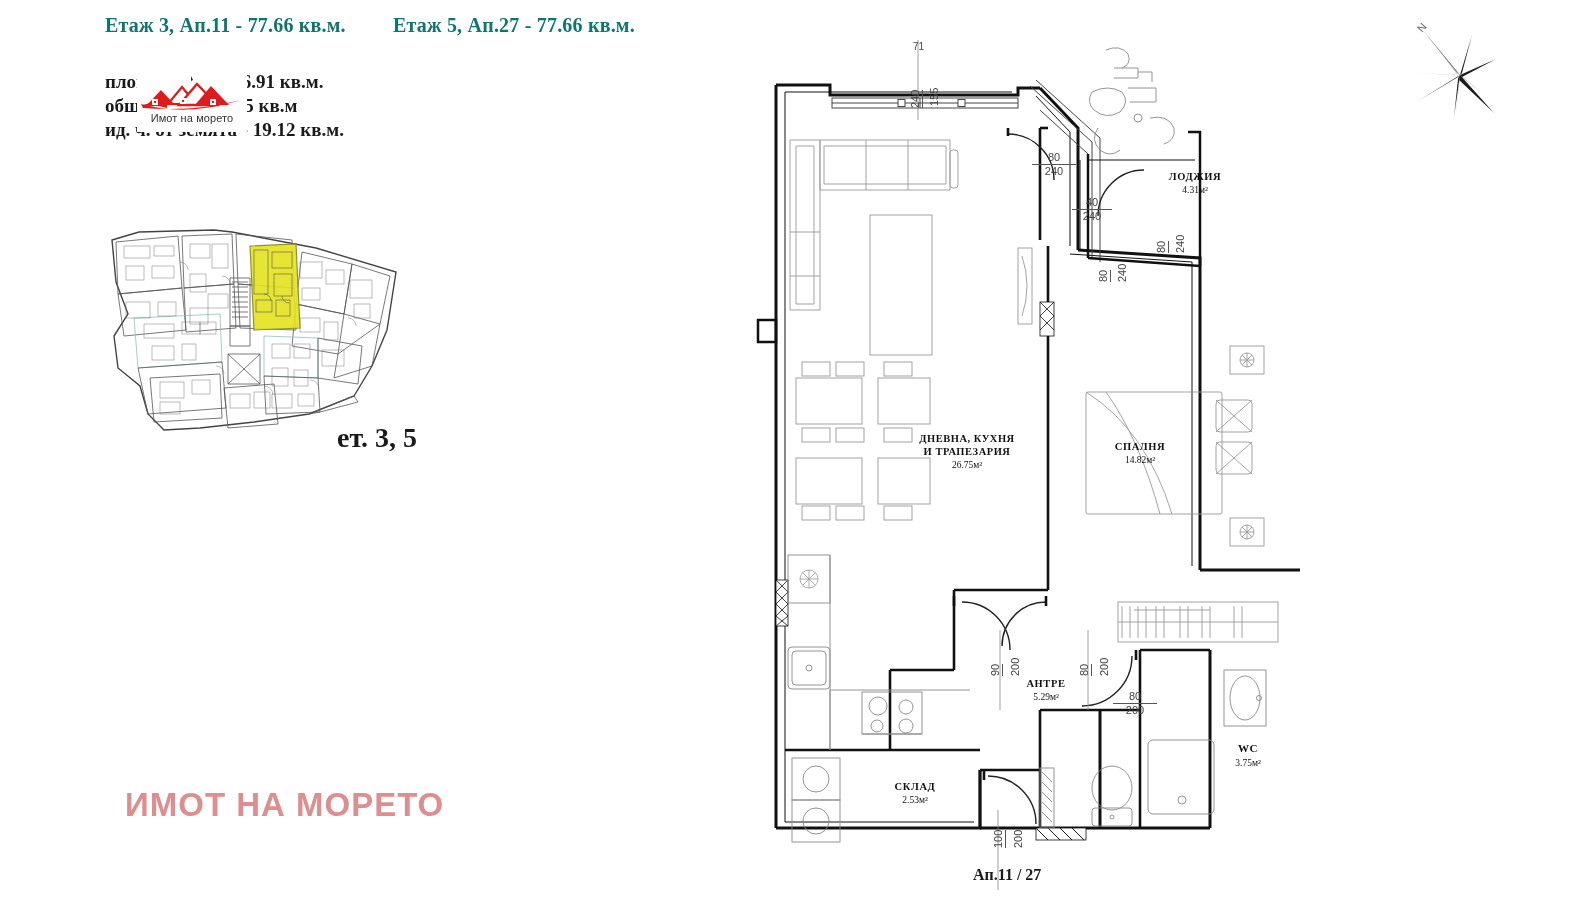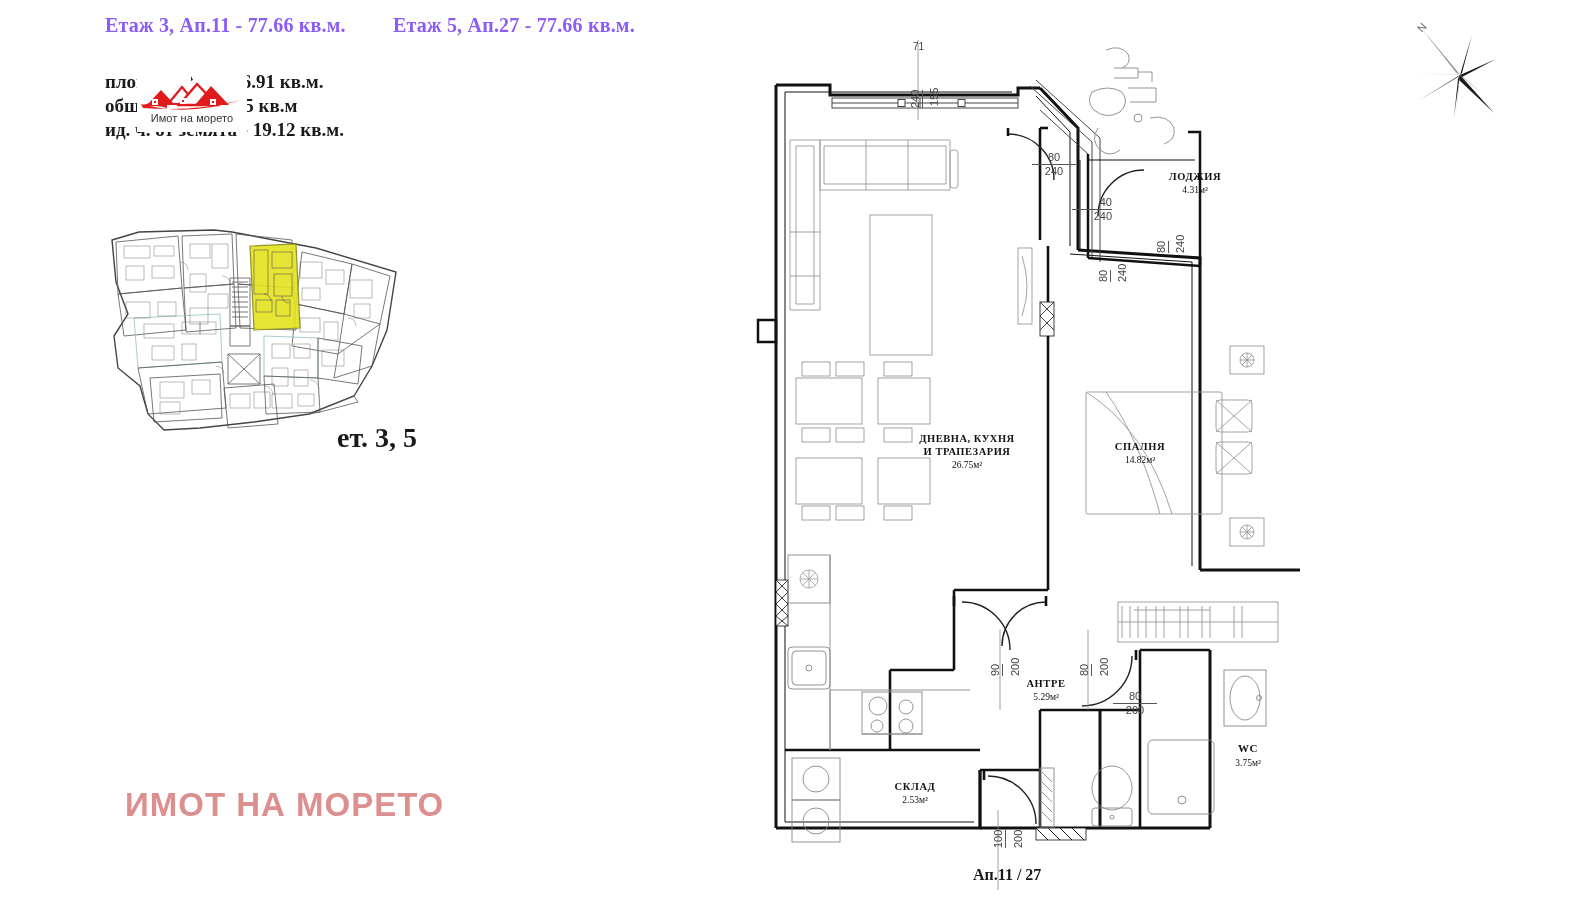--- a/index.html
+++ b/index.html
@@ -22,21 +22,21 @@
   }
 
   
   .hdr {
     position: absolute;
     left: 105px;
     top: 14px;
     font-family: "Liberation Serif", serif;
     font-weight: bold;
     font-size: 20px;
-    color: #8b5cf6;
+    color: #0f766e;
     white-space: nowrap;
     letter-spacing: 0.2px;
   }
   .hdr-2 { left: 393px; text-align: right; }
 
   .specs {
     position: absolute;
     left: 105px;
     top: 70px;
     font-family: "Liberation Serif", serif;
@@ -566,21 +566,21 @@
   </div>
   <div class="dim" style="left:913px; top:42px; font-size:10px;">
     <span>71</span>
   </div>
 
   <div class="dim dim-h" style="left:1032px; top:152px; width:44px;">
     <span class="top">80</span>
     <span class="bot">240</span>
   </div>
 
-  <div class="dim dim-h" style="left:1072px; top:197px; width:40px;text-align:right;">
+  <div class="dim dim-h" style="left:1072px; top:197px; width:40px;">
     <span class="top">40</span>
     <span class="bot">240</span>
   </div>
 
   <div class="dim dim-v" style="left:1098px; top:282px;">
     <span class="top">80</span>
   </div>
   <div class="dim dim-v" style="left:1116px; top:282px;">
     <span class="bot">240</span>
   </div>

